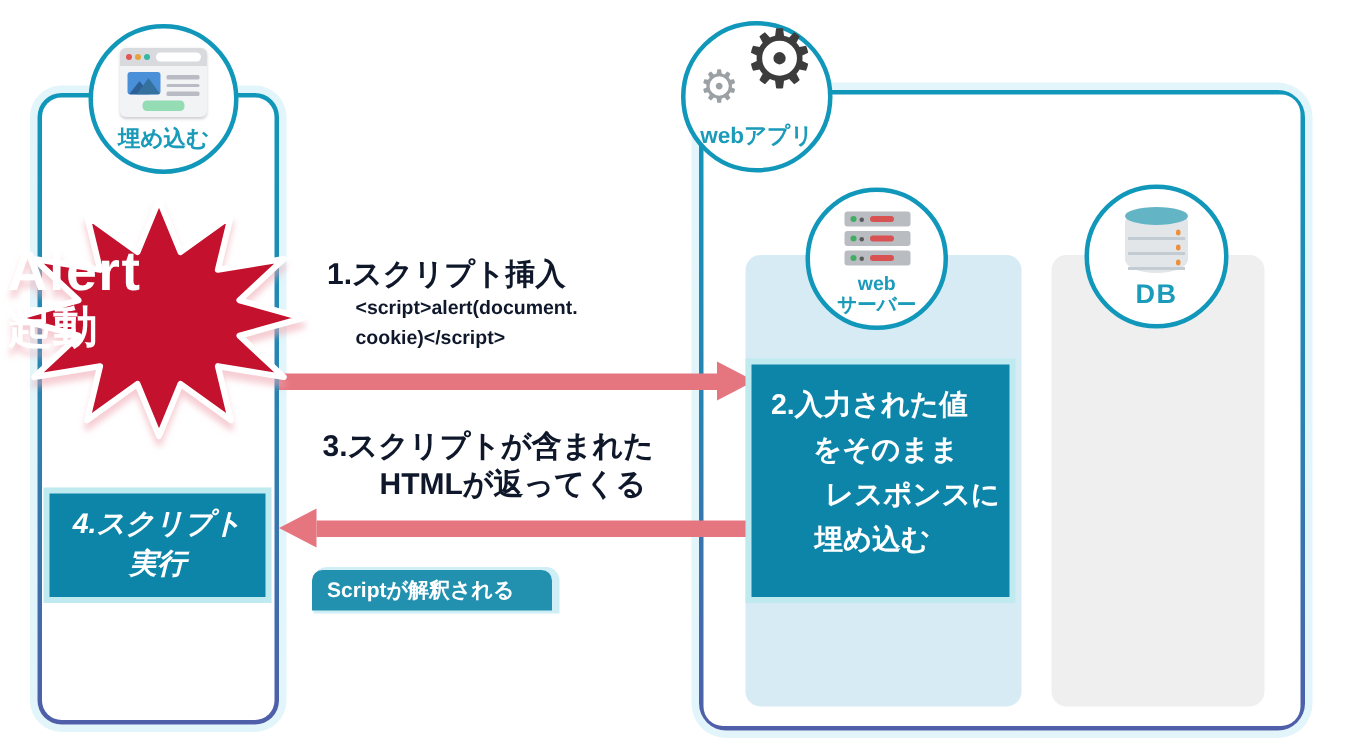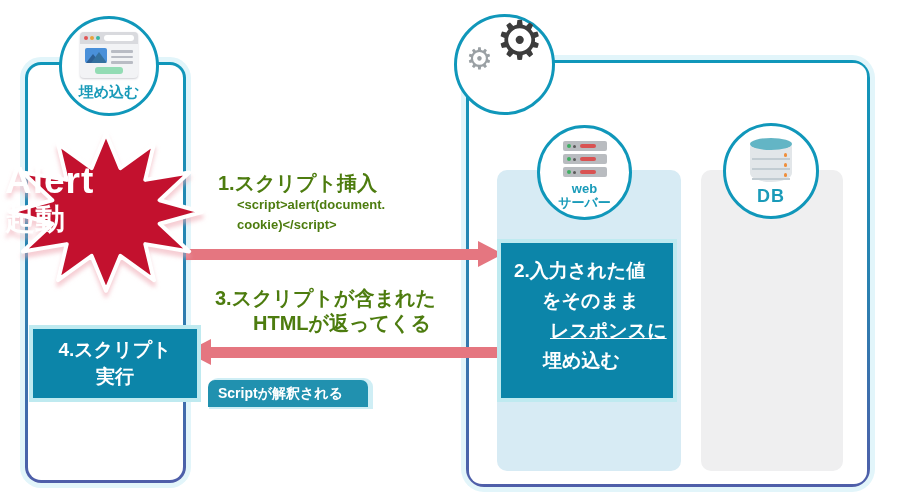--- a/index.html
+++ b/index.html
@@ -70,42 +70,42 @@
   .burst { position:absolute; left:5px; top:128px; width:202px; height:168px; z-index:6;
            filter:drop-shadow(0 5px 2px rgba(238,166,177,.55)); }
   .burst svg { display:block; }
   .burst-text { position:absolute; left:0; top:33px; width:100%; text-align:left; color:#fff; font-weight:bold; }
   .burst-l1 { font-size:37px; line-height:40px; letter-spacing:1px; }
   .burst-l2 { font-size:30px; line-height:36px; }
 
   
   .stepbox { position:absolute; background:#0c85a9; color:#fff; font-weight:bold; z-index:6;
              box-shadow:0 0 0 4px #bfeaf0; }
-  .step4 { left:33px; top:329px; width:164px; height:69px; font-size:19px; line-height:27px;
-           text-align:center; padding-top:7px; }
+  .step4 { left:33px; top:329px; width:144px; height:69px; font-size:19px; line-height:27px;
+           text-align:center; padding-top:7px;font-style:italic; }
   .step2 { left:501px; top:243px; width:172px; height:155px; font-size:19px; line-height:30px;
            padding:13px 6px 0 13px; }
-  .step2 .ind1 { margin-left:28px; } .step2 .ind2 { margin-left:36px;text-decoration:underline; } .step2 .ind3 { margin-left:29px; }
+  .step2 .ind1 { margin-left:28px; } .step2 .ind2 { margin-left:36px; } .step2 .ind3 { margin-left:29px; }
 
   
   .panel { position:absolute; border-radius:10px; z-index:2; }
   .panel-server { left:497px; top:170px; width:184px; height:301px; background:#d7ebf4; }
   .panel-db     { left:701px; top:170px; width:142px; height:301px; background:#efeff0; }
 
   
   .arrow-shaft { position:absolute; height:11px; background:#e57680; z-index:5; }
   .shaft-req  { left:186px; top:249px; width:294px; }
   .shaft-resp { left:211px; top:347px; width:291px; }
   .arrow-head { position:absolute; width:0; height:0; z-index:5;
                 border-top:13.5px solid transparent; border-bottom:13.5px solid transparent; }
   .head-req  { left:478px; top:241px; border-left:25px solid #e57680; }
   .head-resp { left:186px; top:339px; border-right:25px solid #e57680; }
 
   
-  .flow-label { position:absolute; color:#4d7c0f; font-weight:bold; z-index:5; }
+  .flow-label { position:absolute; color:#0f172a; font-weight:bold; z-index:5; }
   .step1-label { left:218px; top:171px; }
   .step1-title { font-size:20px; line-height:24px; }
   .step1-code  { font-size:13px; line-height:20px; margin-left:19px; }
   .step3-label { left:215px; top:286px; font-size:20px; line-height:25px; }
   .step3-l2 { margin-left:38px; }
 
   
   .code-tab { position:absolute; left:208px; top:380px; width:160px; height:27px; background:#2191af;
               border-radius:7px 7px 0 0; color:#fff; font-weight:bold; font-size:14px;
               line-height:27px; padding-left:10px; z-index:7; box-shadow:3px 0 0 2px #cfeef5; }
@@ -142,20 +142,21 @@
         </span>
         <span class="bbtn"></span>
       </div>
     </div>
     <div class="hlabel lbl-browser">埋め込む</div>
   </div>
 
   <div class="hcircle circle-webapp">
     <span class="gear-big">⚙</span>
     <span class="gear-small">⚙</span>
+    <div class="hlabel lbl-webapp">webアプリ</div>
   </div>
 
   <div class="hcircle circle-server">
     <div class="srv">
       <div class="srow">
           <span class="sg"></span>
           <span class="sd"></span>
           <span class="sr"></span>
         </div>
       <div class="srow">

